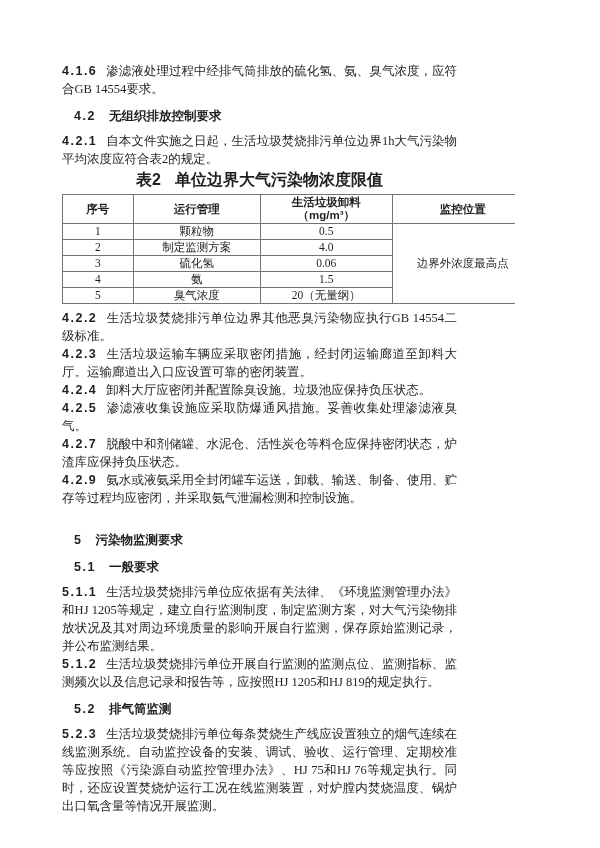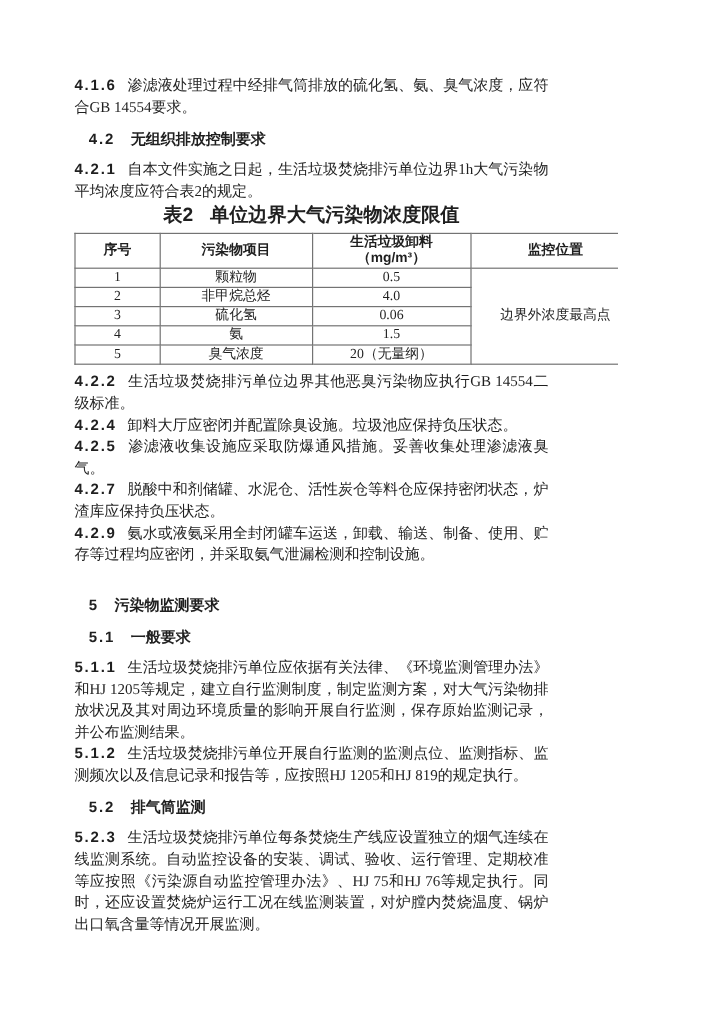--- a/index.html
+++ b/index.html
@@ -105,35 +105,35 @@
     <table class="limits">
       <colgroup>
         <col style="width:15%">
         <col style="width:27%">
         <col style="width:28%">
         <col style="width:30%">
       </colgroup>
       <thead>
         <tr>
           <th>序号</th>
-          <th>污染物项目</th>
+          <th>运行管理</th>
           <th>生活垃圾卸料（mg/m³）</th>
           <th>监控位置</th>
         </tr>
       </thead>
       <tbody>
         <tr>
           <td>1</td>
           <td>颗粒物</td>
           <td>0.5</td>
           <td rowspan="5">边界外浓度最高点</td>
         </tr>
         <tr>
           <td>2</td>
-          <td>非甲烷总烃</td>
+          <td>制定监测方案</td>
           <td>4.0</td>
         </tr>
         <tr>
           <td>3</td>
           <td>硫化氢</td>
           <td>0.06</td>
         </tr>
         <tr>
           <td>4</td>
           <td>氨</td>
@@ -142,20 +142,23 @@
         <tr>
           <td>5</td>
           <td>臭气浓度</td>
           <td>20（无量纲）</td>
         </tr>
       </tbody>
     </table>
 
     <p class="clause">
       <span class="num">4.2.2</span><span>生活垃圾焚烧排污单位边界其他恶臭污染物应执行GB 14554二级标准。</span>
+    </p>
+    <p class="clause">
+      <span class="num">4.2.3</span><span>生活垃圾运输车辆应采取密闭措施，经封闭运输廊道至卸料大厅。运输廊道出入口应设置可靠的密闭装置。</span>
     </p>
     <p class="clause">
       <span class="num">4.2.4</span><span>卸料大厅应密闭并配置除臭设施。垃圾池应保持负压状态。</span>
     </p>
     <p class="clause">
       <span class="num">4.2.5</span><span>渗滤液收集设施应采取防爆通风措施。妥善收集处理渗滤液臭气。</span>
     </p>
     <p class="clause">
       <span class="num">4.2.7</span><span>脱酸中和剂储罐、水泥仓、活性炭仓等料仓应保持密闭状态，炉渣库应保持负压状态。</span>
     </p>

